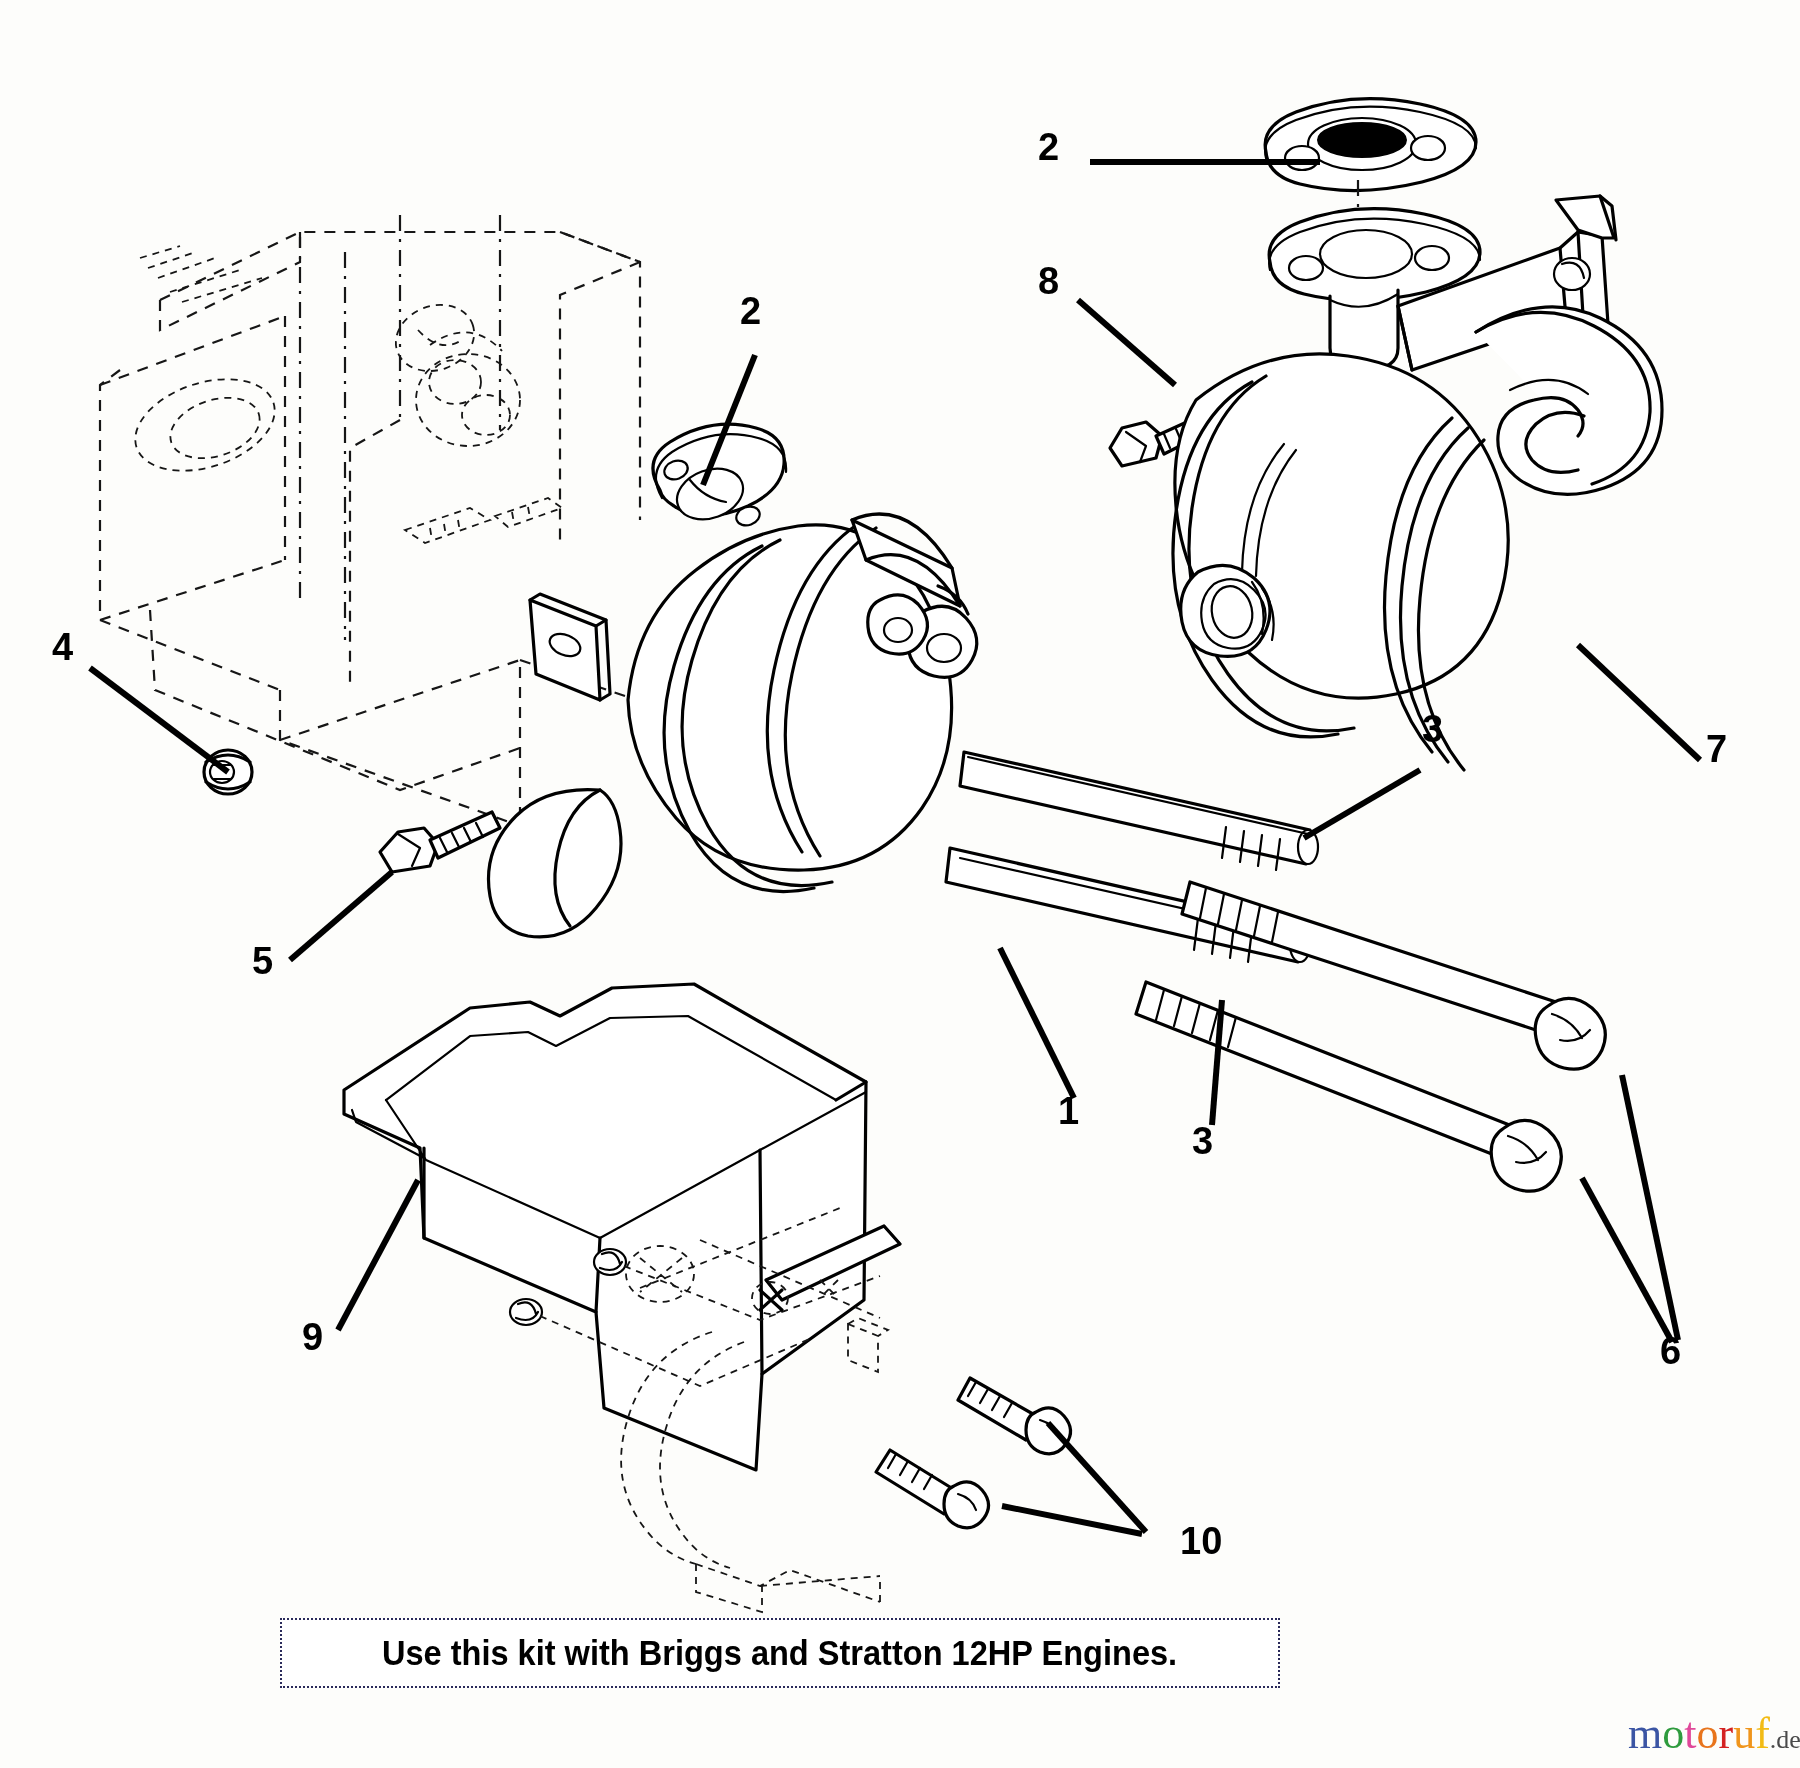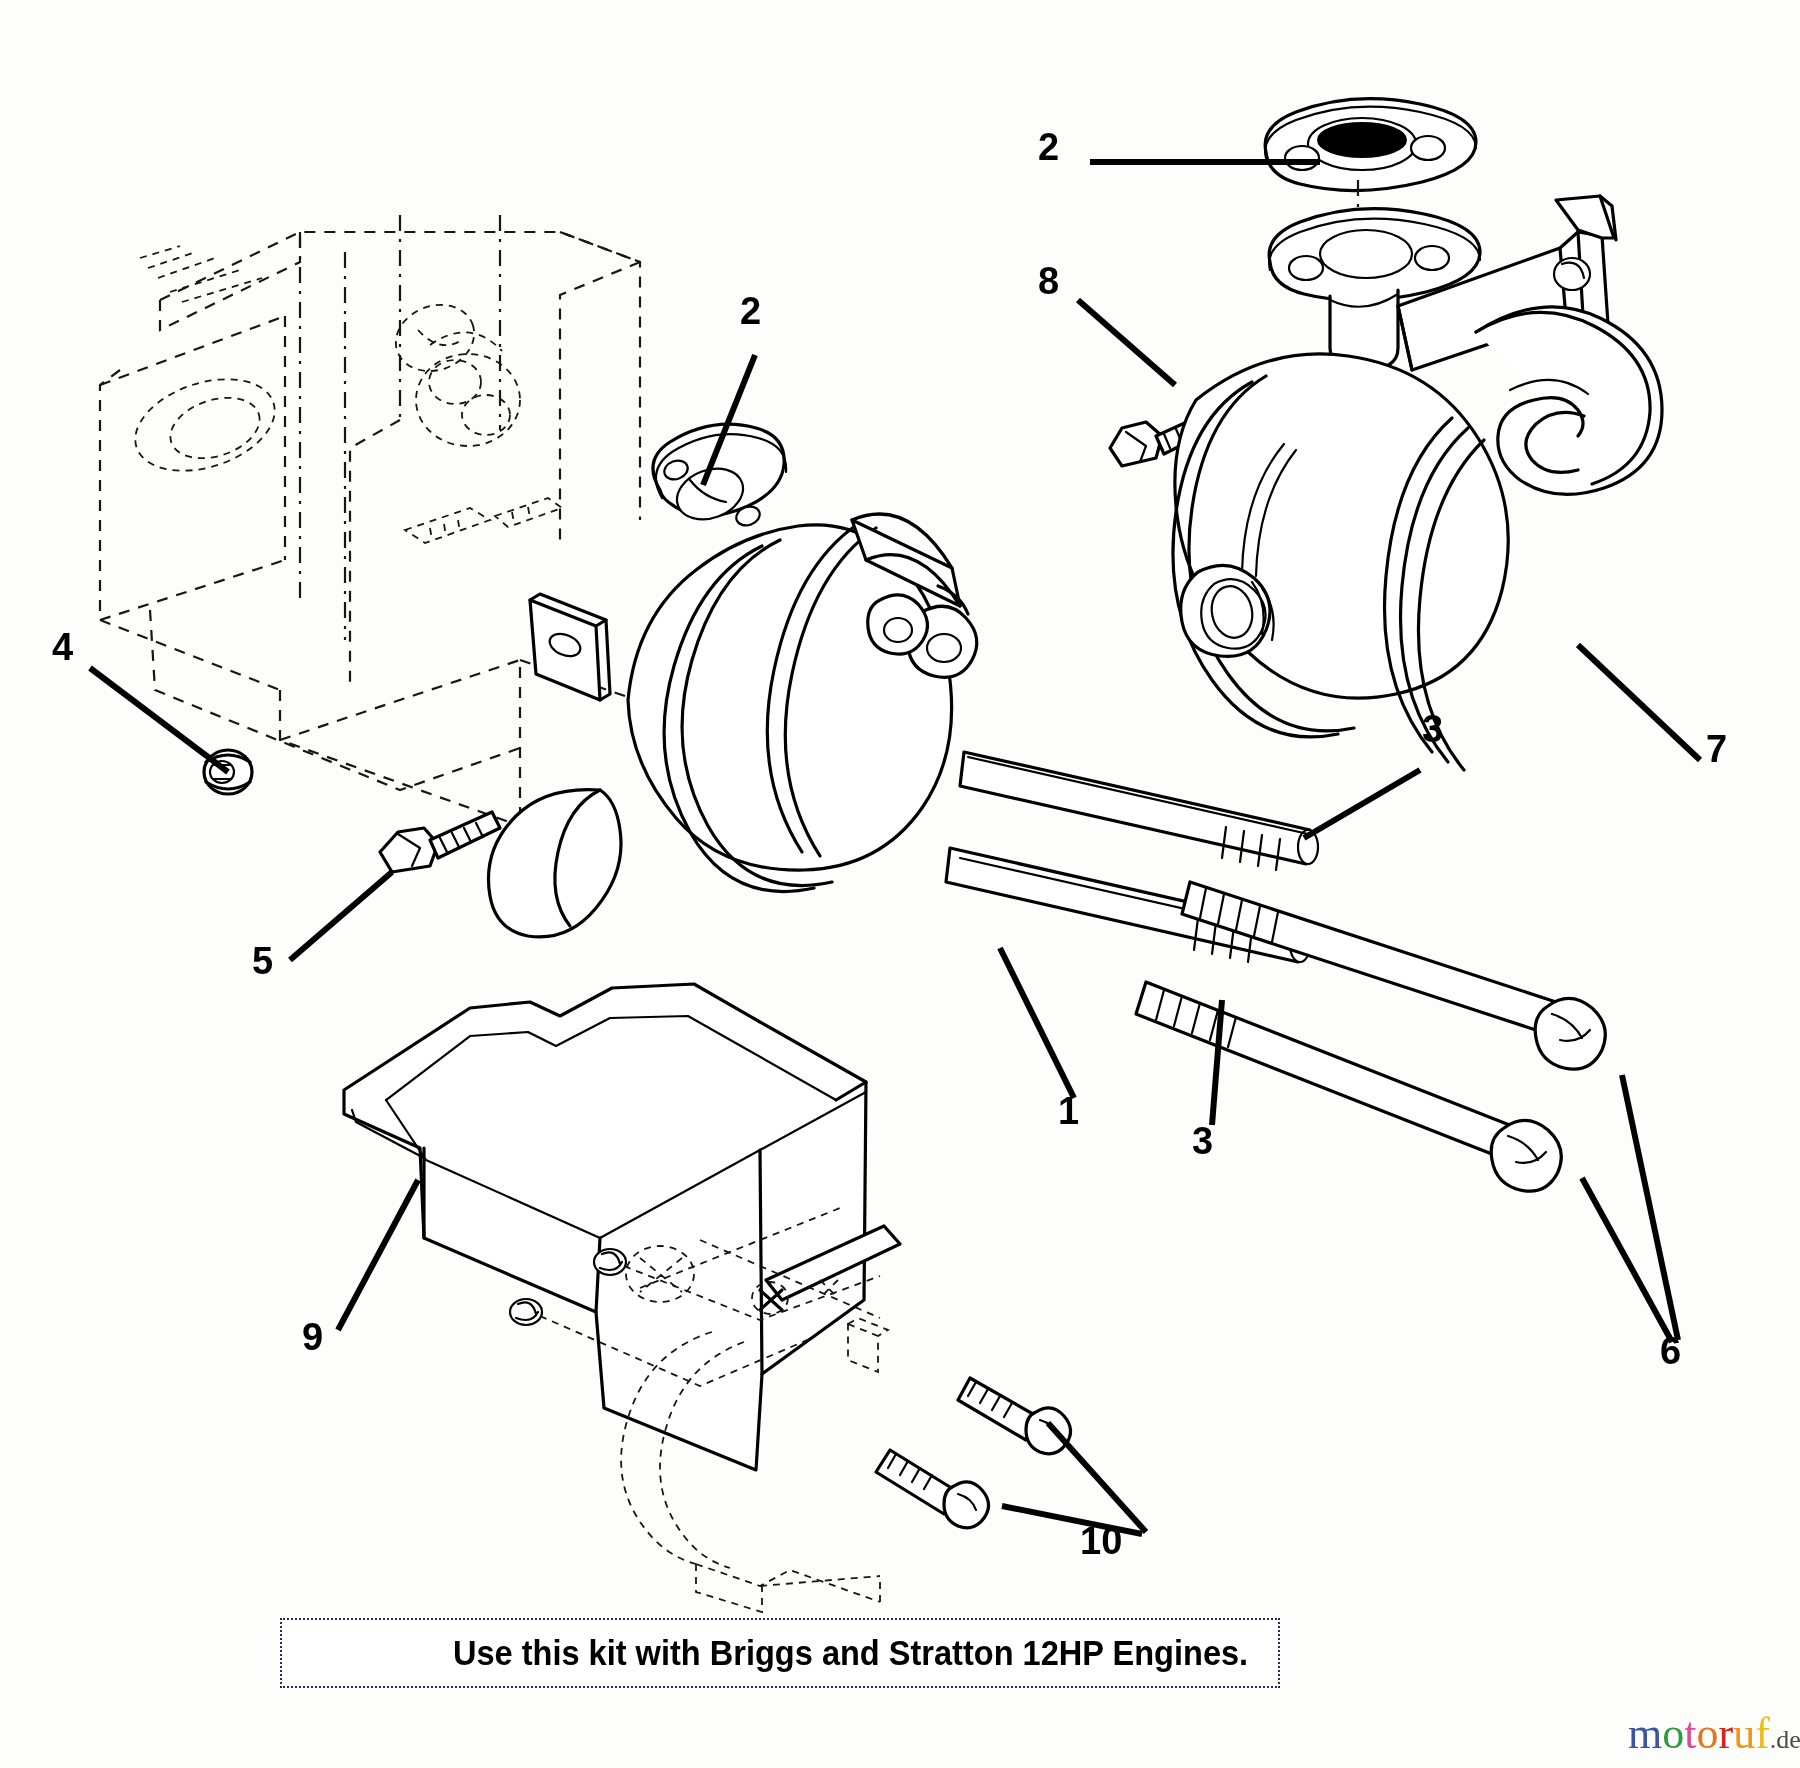--- a/index.html
+++ b/index.html
@@ -38,21 +38,21 @@
     position: absolute;
     left: 280px;
     top: 1618px;
     width: 1000px;
     height: 70px;
     border: 2px dotted #2a2a5a;
     background: #ffffff;
     box-sizing: border-box;
     display: flex;
     align-items: center;
-    justify-content: flex-end;
+    justify-content: center;
   }
   #caption-text {
     font-family: "Liberation Sans Narrow", "Liberation Sans", sans-serif;
     font-weight: bold;
     font-size: 35px;
     color: #000000;
     transform: scaleX(0.93);
     white-space: nowrap;
   }
   #watermark {
@@ -409,21 +409,21 @@
   <div class="callout-num" style="left:1038px; top:262px;">8</div>
   <div class="callout-num" style="left:740px;  top:292px;">2</div>
   <div class="callout-num" style="left:52px;   top:628px;">4</div>
   <div class="callout-num" style="left:252px;  top:942px;">5</div>
   <div class="callout-num" style="left:1422px; top:710px;">3</div>
   <div class="callout-num" style="left:1706px; top:730px;">7</div>
   <div class="callout-num" style="left:1058px; top:1092px;">1</div>
   <div class="callout-num" style="left:1192px; top:1122px;">3</div>
   <div class="callout-num" style="left:1660px; top:1332px;">6</div>
   <div class="callout-num" style="left:302px;  top:1318px;">9</div>
-  <div class="callout-num" style="left:1080px; top:1522px;">10</div>
+  <div class="callout-num" style="left:1180px; top:1522px;">10</div>
 
   <div id="caption-box">
     <span id="caption-text">Use this kit with Briggs and Stratton 12HP Engines.</span>
   </div>
 
   <div id="watermark">
     <span class="wm-l" style="color:#3b55a4">m</span><span class="wm-l" style="color:#2e9b3e">o</span><span class="wm-l" style="color:#e0489a">t</span><span class="wm-l" style="color:#e8741c">o</span><span class="wm-l" style="color:#d42222">r</span><span class="wm-l" style="color:#f0951b">u</span><span class="wm-l" style="color:#f2bb15">f</span><span class="wm-de">.de</span>
   </div>
 
 </div>

